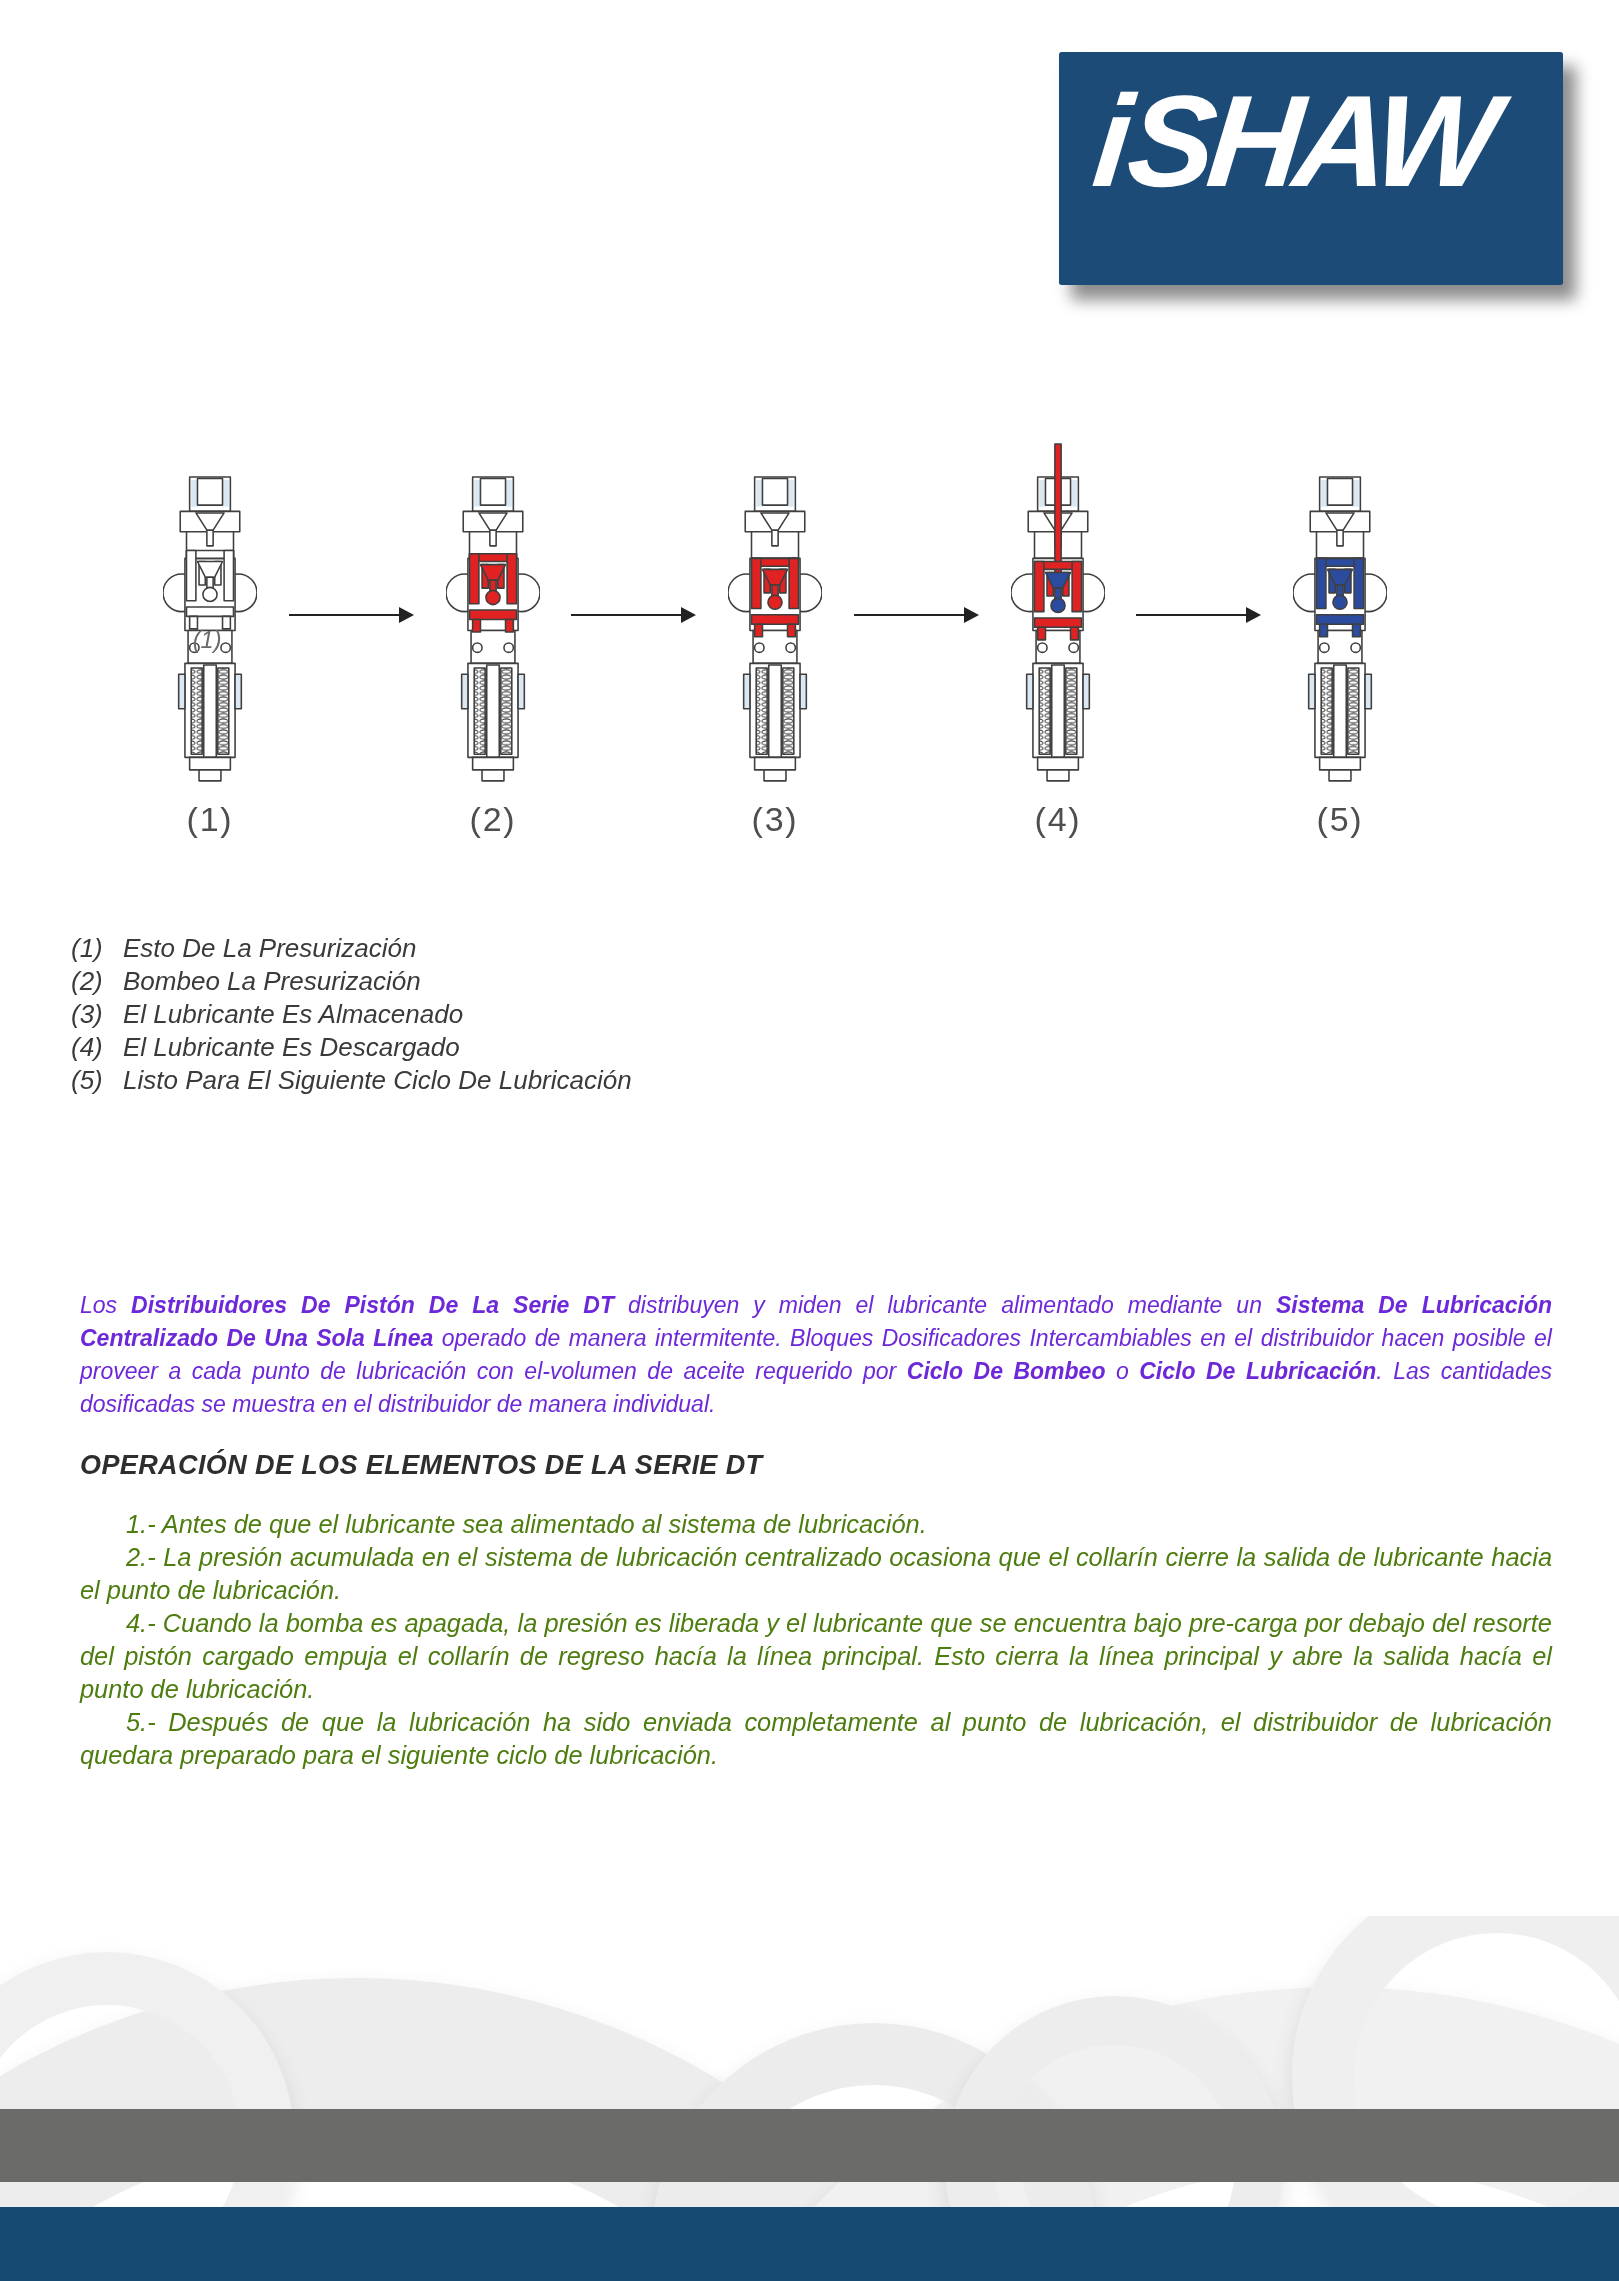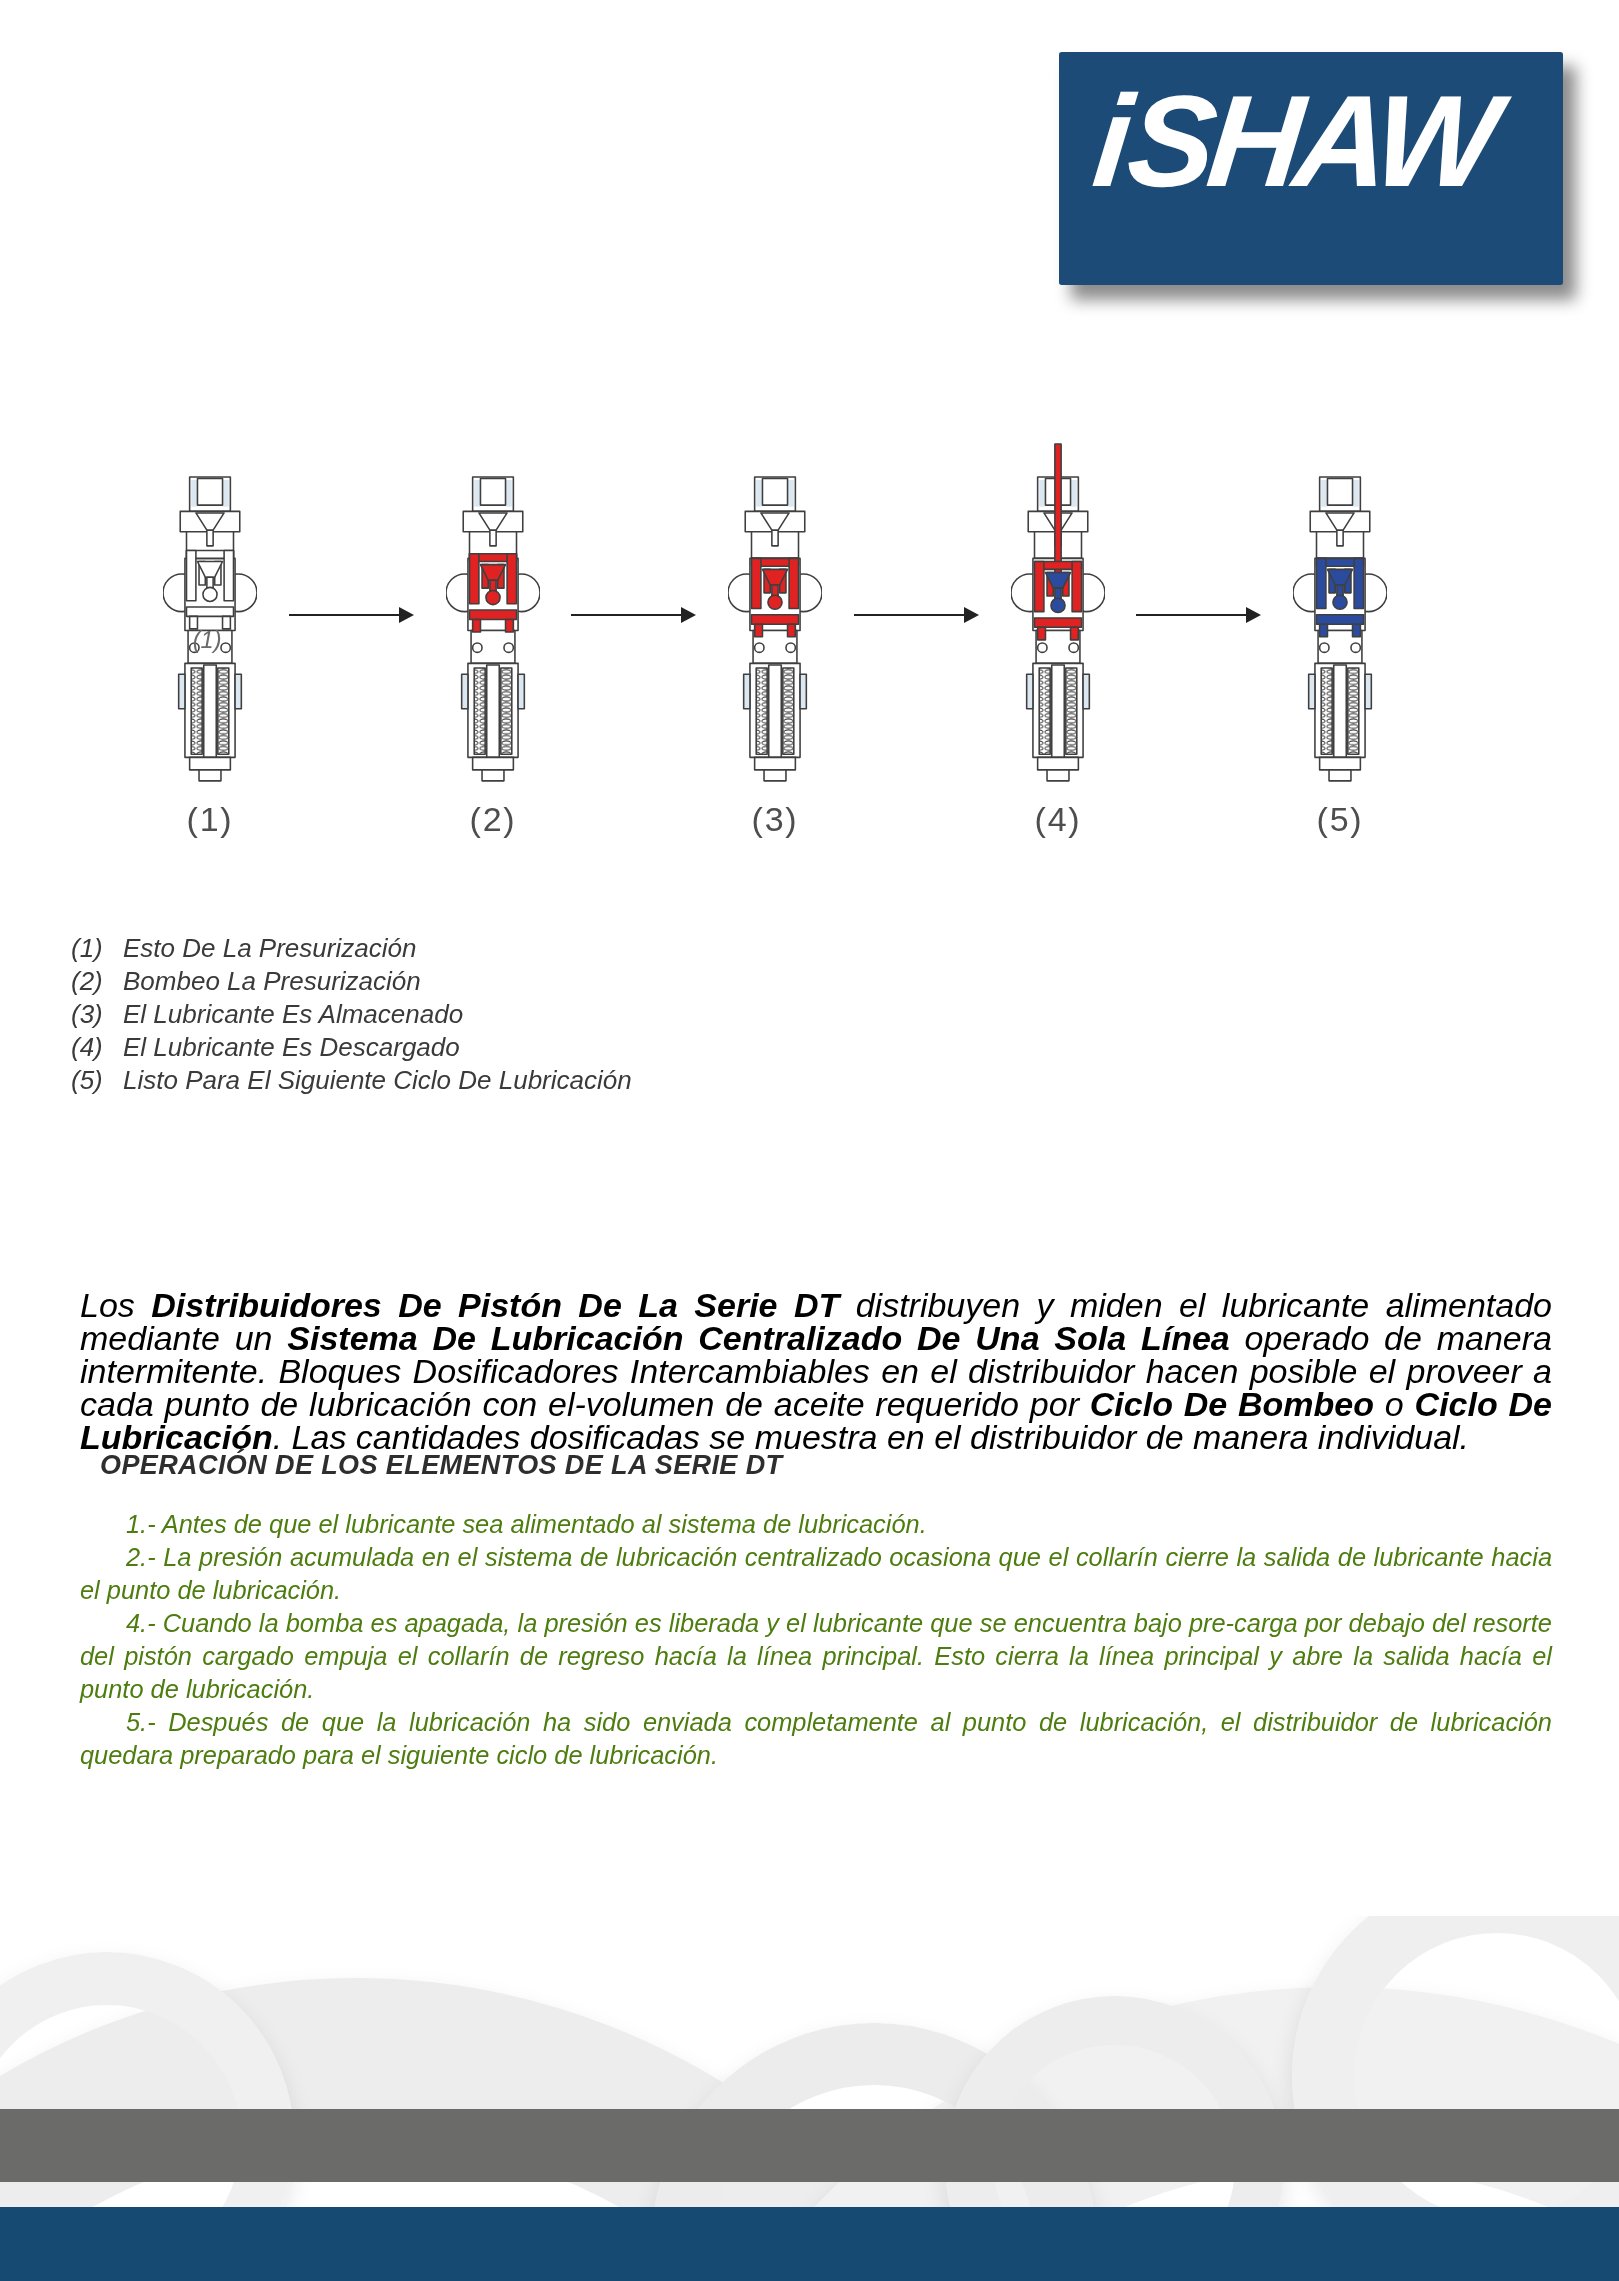--- a/index.html
+++ b/index.html
@@ -42,29 +42,28 @@
 
   
   .captions {
     position:absolute; left:71px; top:932px;
     font-size:26px; line-height:33px; font-style:italic; color:#3a3a3a;
   }
   .caption-row { display:flex; }
   .caption-row .num { width:52px; flex:0 0 52px; }
   .intro {
     position:absolute; left:80px; top:1289px; width:1472px;
-    font-size:34px; line-height:33px; text-align:justify;
-    font-style:italic; color:#000000;
+    font-size:23px; line-height:33px; text-align:justify;
+    font-style:italic; color:#6d28d9;
   }
   .intro .b { font-weight:bold; }
   .heading {
     position:absolute; left:80px; top:1450px;
     font-size:27px; font-weight:bold; font-style:italic; color:#2e2e2e;
     letter-spacing:0.4px;
-    margin-left:20px;
   }
   .steps {
     position:absolute; left:80px; top:1508px; width:1472px;
     font-size:25.4px; line-height:33px; text-align:justify;
     font-style:italic; color:#4d7c0f;
   }
   .steps p { margin:0; text-indent:46px; }
 
   
   .footer { position:absolute; left:0; top:1916px; width:1619px; height:365px; overflow:hidden; }

